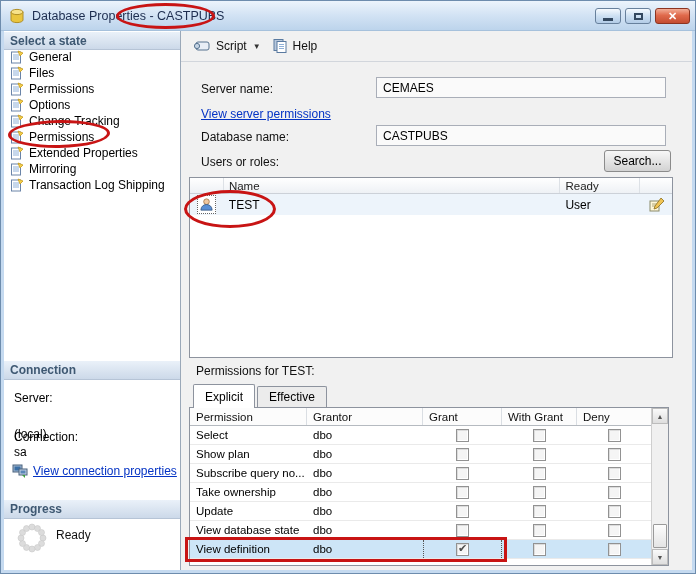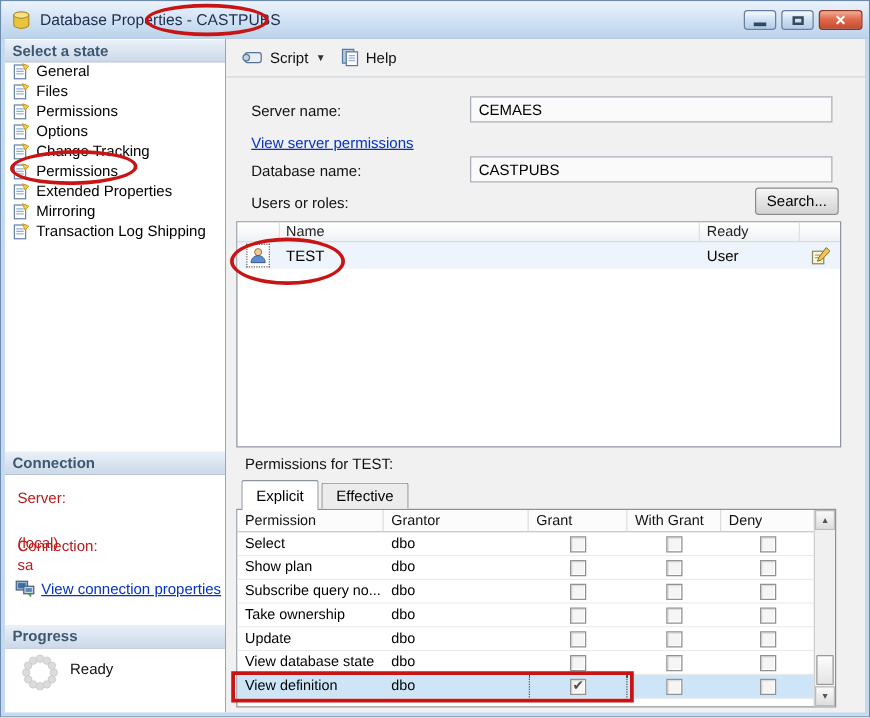--- a/index.html
+++ b/index.html
@@ -32,21 +32,21 @@
   .section-header { position:absolute; left:0; right:0; height:20px;
     background:linear-gradient(#eaf1f9, #ccd9e9); border-top:1px solid #fff; border-bottom:1px solid #b6c4d6;
     color:#3e5872; font-weight:bold; font-size:12px; display:flex; align-items:center; padding-left:6px; }
   #hdr-select { top:0; height:19px; }
   #hdr-connection { top:329px; }
   #hdr-progress { top:468px; }
   .page-list { position:absolute; top:18px; left:0; right:0; }
   .side-item { height:16px; display:flex; align-items:center; gap:5px; padding-left:6px; font-size:12px; color:#000; cursor:default; }
   .side-item svg { flex-shrink:0; }
 
-  .conn-text { position:absolute; left:10px; font-size:12px; color:#b91c1c; }
+  .conn-text { position:absolute; left:10px; font-size:12px; color:#000000; }
   #lbl-server { top:360px; } #val-server { top:375px;margin-top:21px; }
   #lbl-conn { top:399px; } #val-conn { top:414px; }
   .link-row { position:absolute; left:8px; top:432px; display:flex; gap:5px; align-items:center; }
   a.link { color:var(--link); font-size:12px; text-decoration:underline; cursor:pointer; }
 
   .spinner { position:absolute; left:12px; top:491px; }
   #txt-ready { position:absolute; left:52px; top:497px; font-size:12px; color:#111; }
 
   
   .panel-main { position:absolute; left:180px; top:30px; right:3px; bottom:3px; background:#f1f1f1; }

